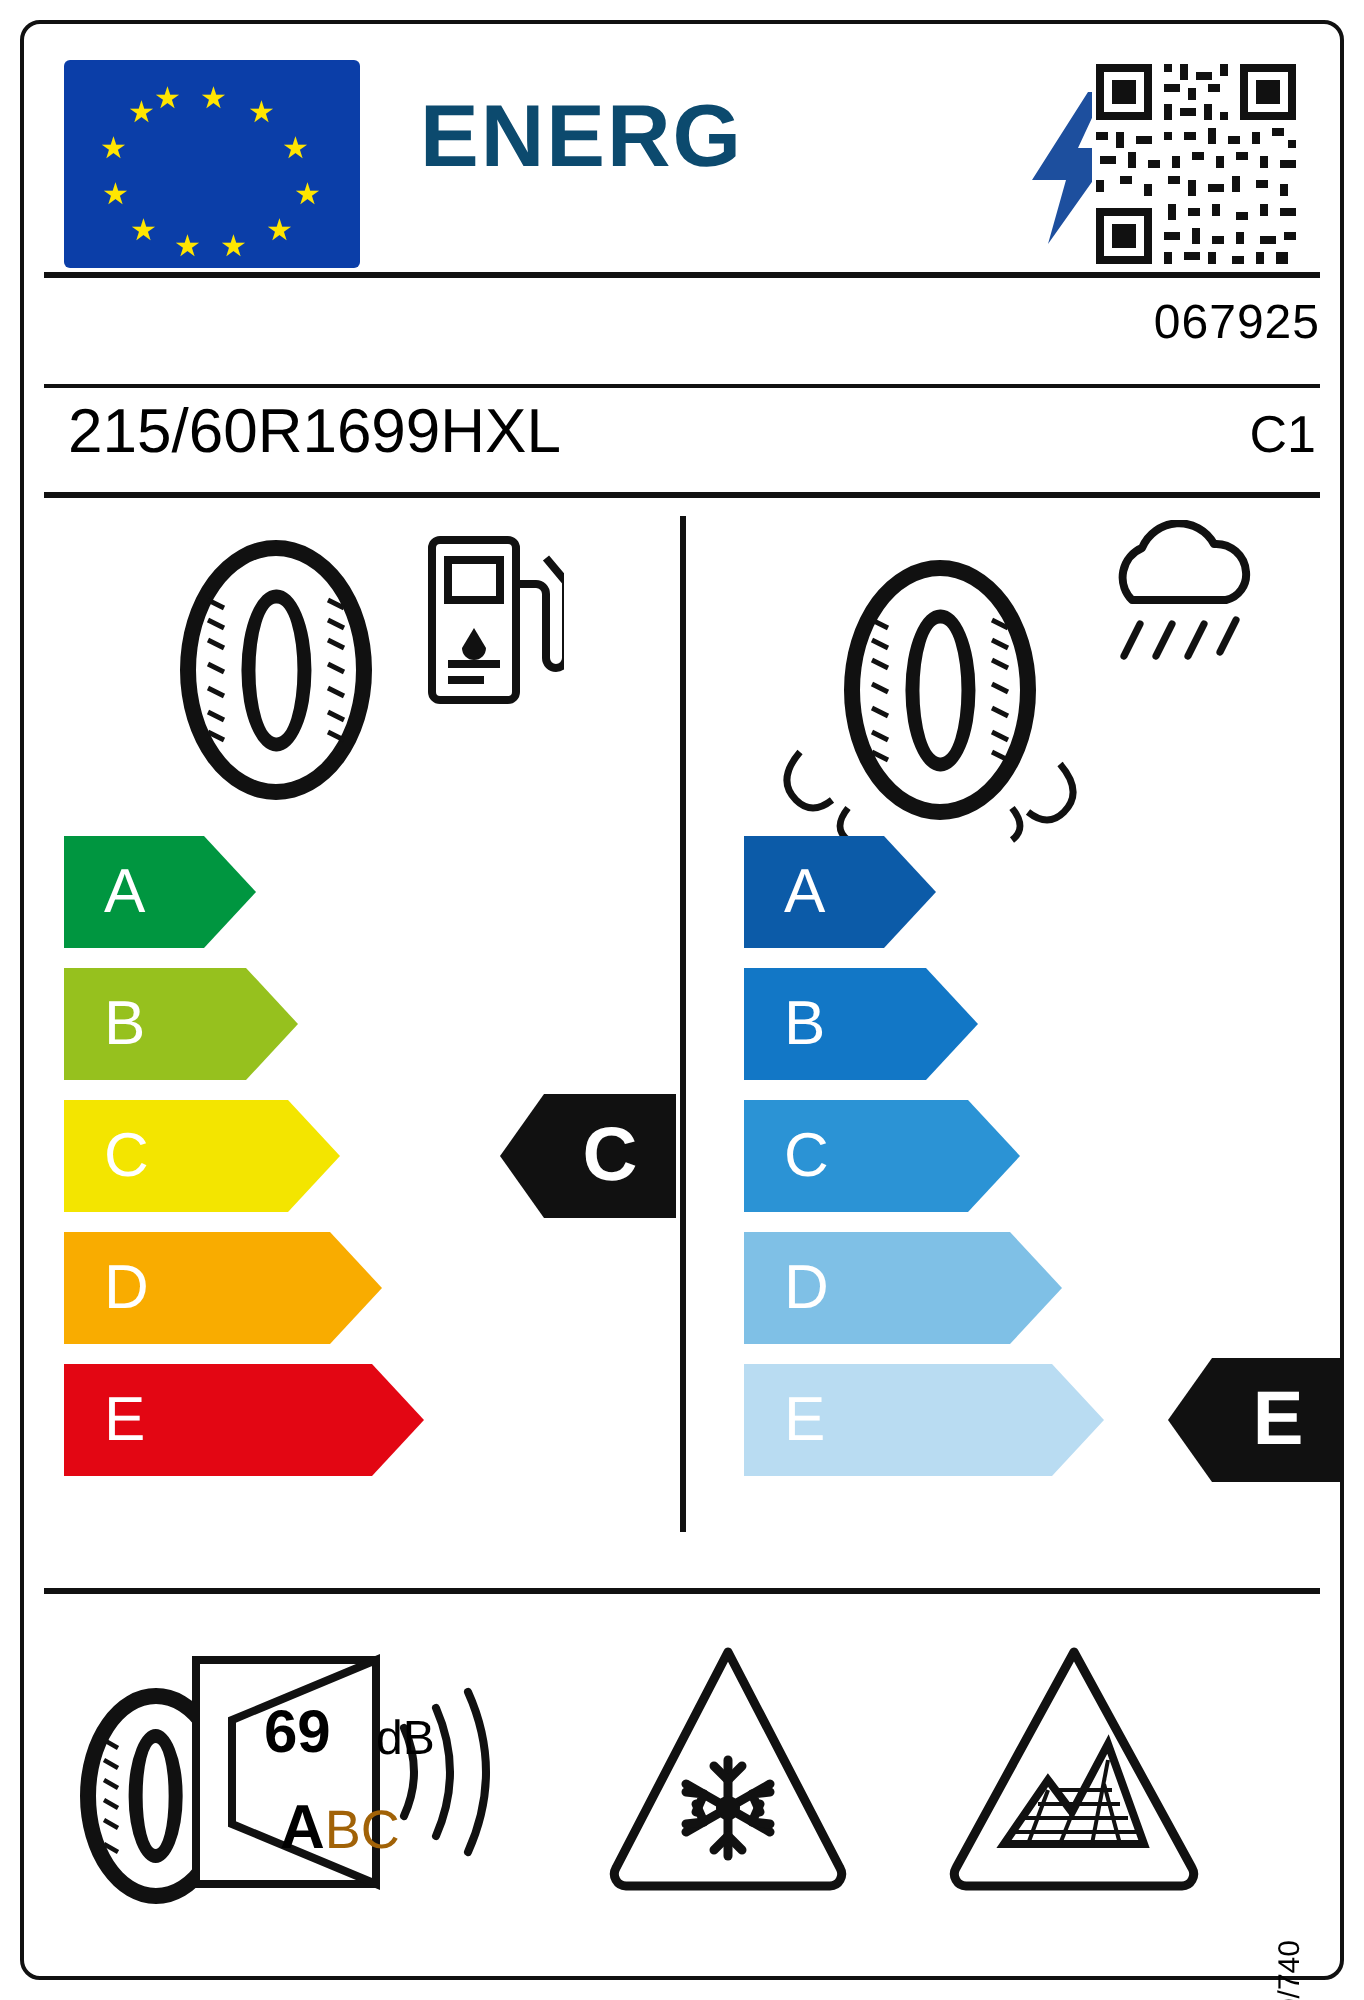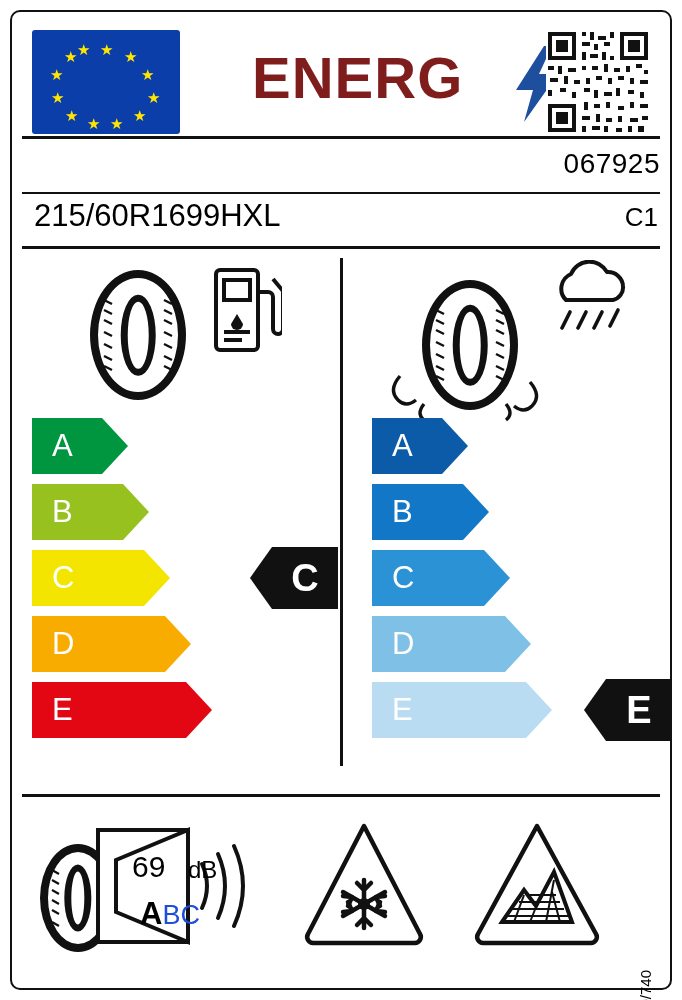--- a/index.html
+++ b/index.html
@@ -4,29 +4,29 @@
 <style>
   html,body{margin:0;padding:0;background:#ffffff;}
   body{width:682px;height:1000px;font-family:"Liberation Sans",sans-serif;color:#000;}
   .label{position:relative;width:682px;height:1000px;box-sizing:border-box;}
   .frame{position:absolute;left:10px;top:10px;width:662px;height:980px;border:2px solid #111;border-radius:10px;box-sizing:border-box;}
 
   
   .header{position:absolute;left:22px;top:22px;width:638px;height:110px;}
   .euflag{position:absolute;left:10px;top:8px;width:148px;height:104px;background:#0b3ea8;border-radius:3px;}
   .star{position:absolute;color:#ffe500;font-size:15px;line-height:15px;}
-  .energy-word{position:absolute;left:188px;top:22px;font-size:58px;font-weight:bold;letter-spacing:1px;color:#7f1d1d;font-family:"Liberation Sans",sans-serif;margin-left:42px;}
+  .energy-word{position:absolute;left:188px;top:22px;font-size:44px;font-weight:bold;letter-spacing:1px;color:#0c4a6e;font-family:"Liberation Sans",sans-serif;}
   .bolt{position:absolute;left:492px;top:24px;width:46px;height:76px;}
   .qr{position:absolute;right:10px;top:8px;width:104px;height:104px;}
 
   
   .rule{position:absolute;background:#111;}
   .brandrow{position:absolute;left:22px;top:142px;width:638px;height:48px;}
   .brand{position:absolute;left:0;top:4px;font-size:28px;font-weight:bold;letter-spacing:-0.3px;}
-  .code{position:absolute;right:0;top:6px;font-size:28px;letter-spacing:0.5px;}
+  .code{position:absolute;right:0;top:6px;font-size:24px;letter-spacing:0.5px;}
 
   .sizerow{position:absolute;left:22px;top:198px;width:638px;height:46px;}
   .size{position:absolute;left:12px;top:0;font-size:31px;}
   .cls{position:absolute;right:2px;top:4px;font-size:26px;}
 
   
   .panel{position:absolute;left:22px;top:250px;width:638px;height:540px;}
   .vdiv{position:absolute;left:318px;top:8px;width:3px;height:508px;background:#111;}
 
   
@@ -43,25 +43,25 @@
   .gradecol{position:absolute;width:190px;}
   .grade{position:relative;height:56px;margin-bottom:10px;}
   .grade .ltr{position:absolute;left:20px;top:10px;font-size:31px;color:#fff;font-weight:normal;}
 
   .marker{position:absolute;width:88px;height:62px;}
   .marker .mtxt{position:absolute;left:0;top:0;width:64px;height:62px;line-height:62px;text-align:center;color:#fff;font-size:38px;font-weight:bold;}
 
   
   .bottom{position:absolute;left:22px;top:800px;width:638px;height:178px;}
   .noise{position:absolute;left:14px;top:16px;width:210px;height:140px;}
-  .db{position:absolute;left:96px;top:34px;font-size:30px;font-weight:normal;}
+  .db{position:absolute;left:96px;top:34px;font-size:30px;font-weight:bold;}
   .dbu{position:absolute;left:152px;top:40px;font-size:24px;}
   .abc{position:absolute;left:118px;top:96px;font-size:27px;}
   .abc b{font-size:31px;font-weight:bold;}
-  .abc span{color:#1d4ed8;}
+  .abc span{color:#a16207;}
   .snowflake{position:absolute;left:280px;top:18px;width:124px;height:136px;}
   .icegrip{position:absolute;left:450px;top:18px;width:130px;height:136px;}
   .date{position:absolute;right:6px;bottom:8px;font-size:15px;transform:rotate(-90deg);transform-origin:100% 100%;white-space:nowrap;}
 </style>
 </head>
 <body>
 
 <div class="label">
   <div class="frame"></div>
 

